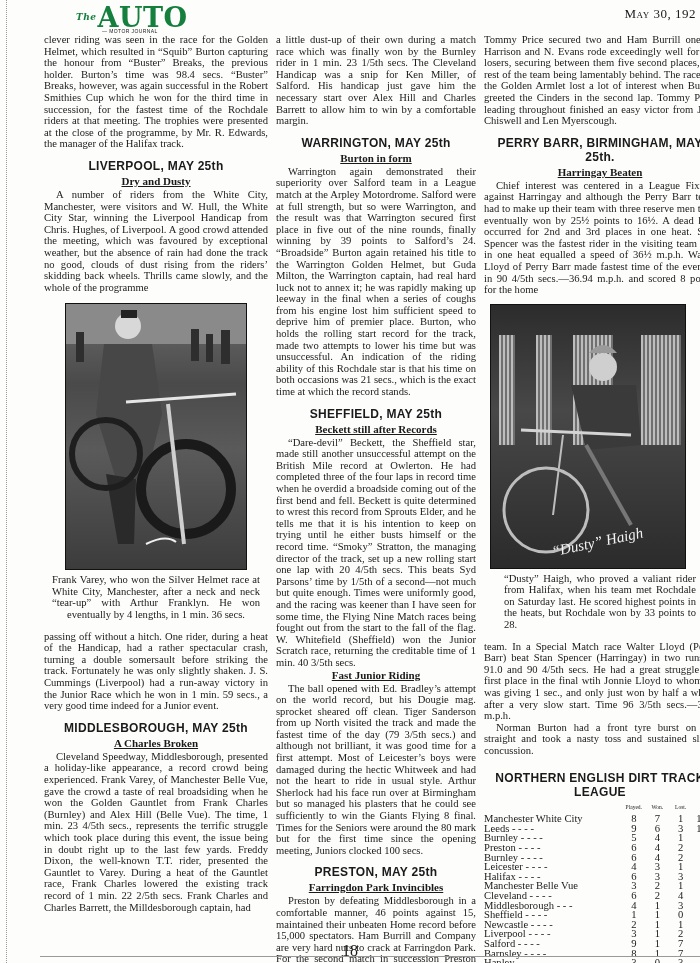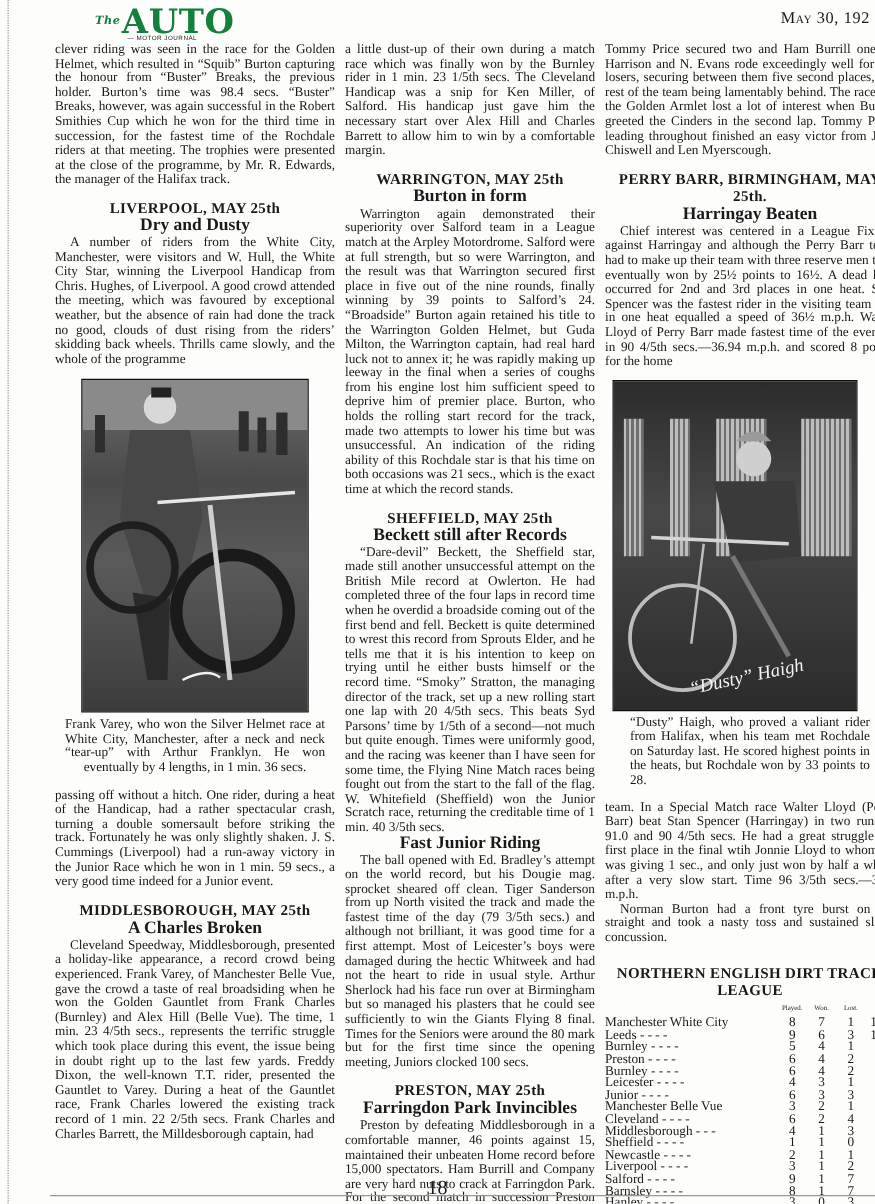--- a/index.html
+++ b/index.html
@@ -11,22 +11,22 @@
   .logo .the { font-size:9px; font-style:italic; vertical-align:top; margin-right:1px; }
   .logo-sub { font-size:5px; letter-spacing:0.4px; margin-left:26px; margin-top:-3px; color:#222; font-family:"Liberation Sans", sans-serif; }
   .date { position:absolute; right:4px; top:6px; font-size:13px; font-variant:small-caps; letter-spacing:0.5px; white-space:nowrap; }
   .col { position:absolute; font-size:10.6px; line-height:11.6px; text-align:justify; hyphens:manual; }
   .col1 { left:44px; top:34px; width:224px; }
   .col2 { left:276px; top:34px; width:200px; }
   .col3 { left:484px; top:4px; width:216px; overflow:hidden; }
   .col3 .inner { width:232px; }
   p { margin:0; }
   p.ind { text-indent:12px; }
-  h2 { font-size:12px; font-weight:bold; text-align:center; margin:9px 0 2px 0; letter-spacing:0.3px; line-height:14px; font-family:Liberation Serif, serif; }
-  h3 { font-size:14px; font-weight:bold; text-align:center; margin:0 0 2px 0; line-height:12px; }
+  h2 { font-size:12px; font-weight:bold; text-align:center; margin:9px 0 2px 0; letter-spacing:0.3px; line-height:14px; font-family:Liberation Sans, sans-serif; }
+  h3 { font-size:11px; font-weight:bold; text-align:center; margin:0 0 2px 0; line-height:12px;text-decoration:underline; }
   .photo { background:#3a3a3a; position:relative; overflow:hidden; border:1px solid #111; }
   .photo1 { width:180px; height:265px; margin:10px auto 4px auto; background:linear-gradient(180deg,#6b6b6b 0%,#4a4a4a 30%,#5a5a5a 55%,#3c3c3c 100%); }
   .photo2 { width:194px; height:263px; margin:8px 0 4px 6px; background:linear-gradient(180deg,#2c2c2c 0%,#484848 40%,#2b2b2b 100%); }
   .caption { font-size:10.6px; line-height:11.6px; margin:0 8px 10px 8px; text-align:justify; }
   .caption.center-last { text-align-last:center; }
   .stripe { position:absolute; top:30px; width:16px; height:110px; background:repeating-linear-gradient(90deg,#bdbdbd 0 2px,#6f6f6f 2px 4px); }
   .pageno { position:absolute; left:0; width:700px; top:942px; text-align:center; font-size:16px; }
   .rule { position:absolute; left:40px; right:0; top:956px; height:1px; background:#999; }
   table.league { border-collapse:collapse; font-size:10.6px; line-height:9.6px; margin-top:4px; width:232px; }
   table.league th { font-size:5.5px; font-weight:normal; text-align:center; padding:0 0 2px 0; }
@@ -176,21 +176,21 @@
               <td class="num"></td>
             </tr>
             <tr>
               <td class="team">Leicester - - - -</td>
               <td class="num">4</td>
               <td class="num">3</td>
               <td class="num">1</td>
               <td class="num"></td>
             </tr>
             <tr>
-              <td class="team">Junior - - - -</td>
+              <td class="team">Halifax - - - -</td>
               <td class="num">6</td>
               <td class="num">3</td>
               <td class="num">3</td>
               <td class="num"></td>
             </tr>
             <tr>
               <td class="team">Manchester Belle Vue</td>
               <td class="num">3</td>
               <td class="num">2</td>
               <td class="num">1</td>

